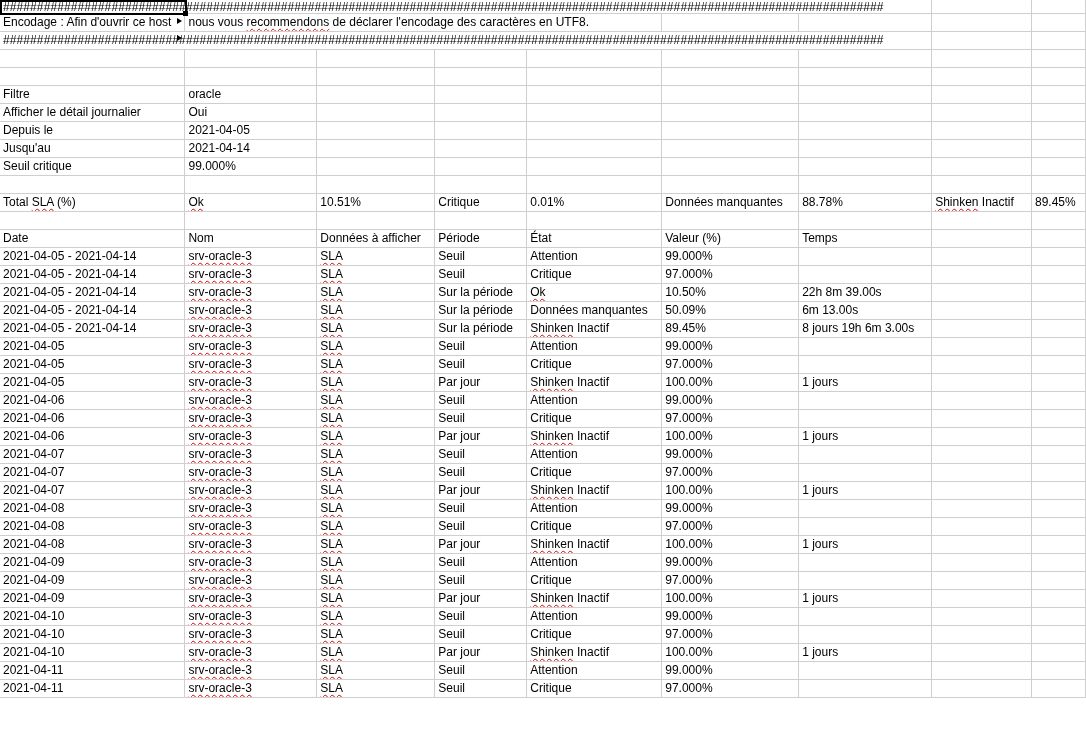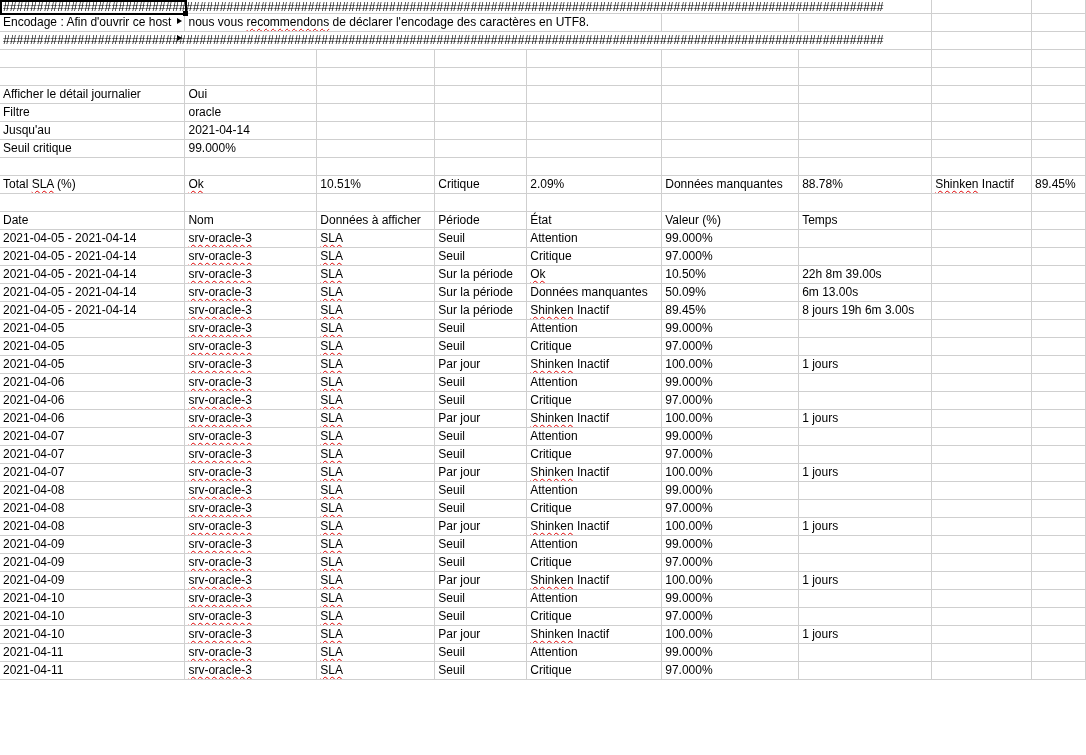--- a/index.html
+++ b/index.html
@@ -93,33 +93,44 @@
           <td></td>
           <td></td>
           <td></td>
           <td></td>
           <td></td>
           <td></td>
           <td></td>
           <td></td>
         </tr>
         <tr>
+          <td>Filtre</td>
+          <td>oracle</td>
+          <td></td>
+          <td></td>
+          <td></td>
+          <td></td>
+          <td></td>
+          <td></td>
+          <td></td>
+        </tr>
+        <tr>
           <td>Afficher le détail journalier</td>
           <td>Oui</td>
           <td></td>
           <td></td>
           <td></td>
           <td></td>
           <td></td>
           <td></td>
           <td></td>
         </tr>
         <tr>
-          <td>Filtre</td>
-          <td>oracle</td>
+          <td>Depuis le</td>
+          <td>2021-04-05</td>
           <td></td>
           <td></td>
           <td></td>
           <td></td>
           <td></td>
           <td></td>
           <td></td>
         </tr>
         <tr>
           <td>Jusqu'au</td>
@@ -152,21 +163,21 @@
           <td></td>
           <td></td>
           <td></td>
           <td></td>
         </tr>
         <tr>
           <td>Total <span class="sq">SLA</span> (%)</td>
           <td><span class="sq">Ok</span></td>
           <td>10.51%</td>
           <td>Critique</td>
-          <td>2.09%</td>
+          <td>0.01%</td>
           <td>Données manquantes</td>
           <td>88.78%</td>
           <td><span class="sq">Shinken</span> Inactif</td>
           <td>89.45%</td>
         </tr>
         <tr>
           <td></td>
           <td></td>
           <td></td>
           <td></td>

